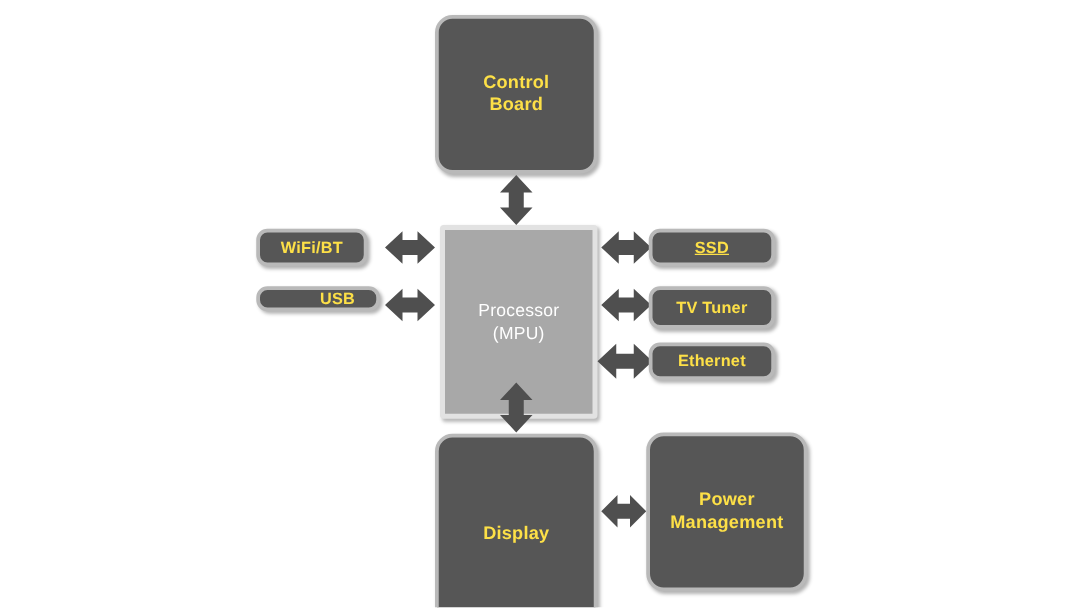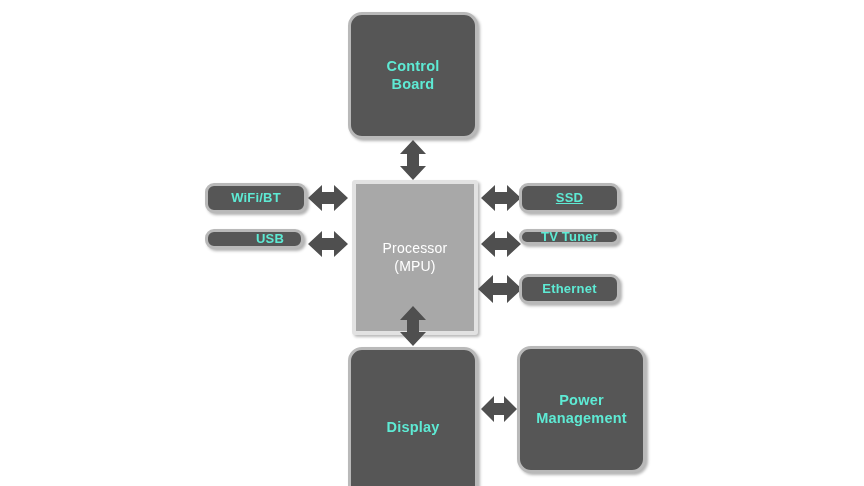--- a/index.html
+++ b/index.html
@@ -19,21 +19,21 @@
   }
 
   
   .node {
     position: absolute;
     box-sizing: border-box;
     display: flex;
     align-items: center;
     justify-content: center;
     text-align: center;
-    color: #5eead4;
+    color: #fde047;
     font-weight: bold;
     letter-spacing: 0.2px;
     line-height: 1.22;
     user-select: none;
   }
 
   
   .node.big {
     background: #565656;
     border: 3px solid #b9b9b9;
@@ -94,21 +94,21 @@
     </svg>
   </div>
 
   <div class="node proc" style="left:352px; top:180px; width:126px; height:155px;">
     <span class="label">
       <span>Processor</span><br>
       <span>(MPU)</span>
     </span>
   </div>
 
-  <div class="node pill" style="left:205px; top:183px; width:102px; height:30px;">
+  <div class="node pill" style="left:205px; top:183px; width:89px; height:30px;">
     <span class="label">WiFi/BT</span>
   </div>
 
   <div class="arrow" style="left:308px; top:182px; width:40px; height:32px;">
     <svg width="40" height="32" viewBox="0 0 40 32">
       <polygon class="head" points="0,16 14,3 14,10 26,10 26,3 40,16 26,29 26,22 14,22 14,29"></polygon>
     </svg>
   </div>
 
   <div class="node pill" style="left:205px; top:229px; width:99px; height:20px;padding-left:31px;">
@@ -130,21 +130,21 @@
   <div class="node pill" style="left:519px; top:183px; width:101px; height:30px;text-decoration:underline;">
     <span class="label">SSD</span>
   </div>
 
   <div class="arrow" style="left:481px; top:228px; width:40px; height:32px;">
     <svg width="40" height="32" viewBox="0 0 40 32">
       <polygon class="head" points="0,16 14,3 14,10 26,10 26,3 40,16 26,29 26,22 14,22 14,29"></polygon>
     </svg>
   </div>
 
-  <div class="node pill" style="left:519px; top:229px; width:101px; height:16px;">
+  <div class="node pill" style="left:519px; top:229px; width:101px; height:34px;">
     <span class="label">TV Tuner</span>
   </div>
 
   <div class="arrow" style="left:478px; top:273px; width:44px; height:32px;">
     <svg width="44" height="32" viewBox="0 0 44 32">
       <polygon class="head" points="0,16 15,2 15,10 29,10 29,2 44,16 29,30 29,22 15,22 15,30"></polygon>
     </svg>
   </div>
 
   <div class="node pill" style="left:519px; top:274px; width:101px; height:30px;">

